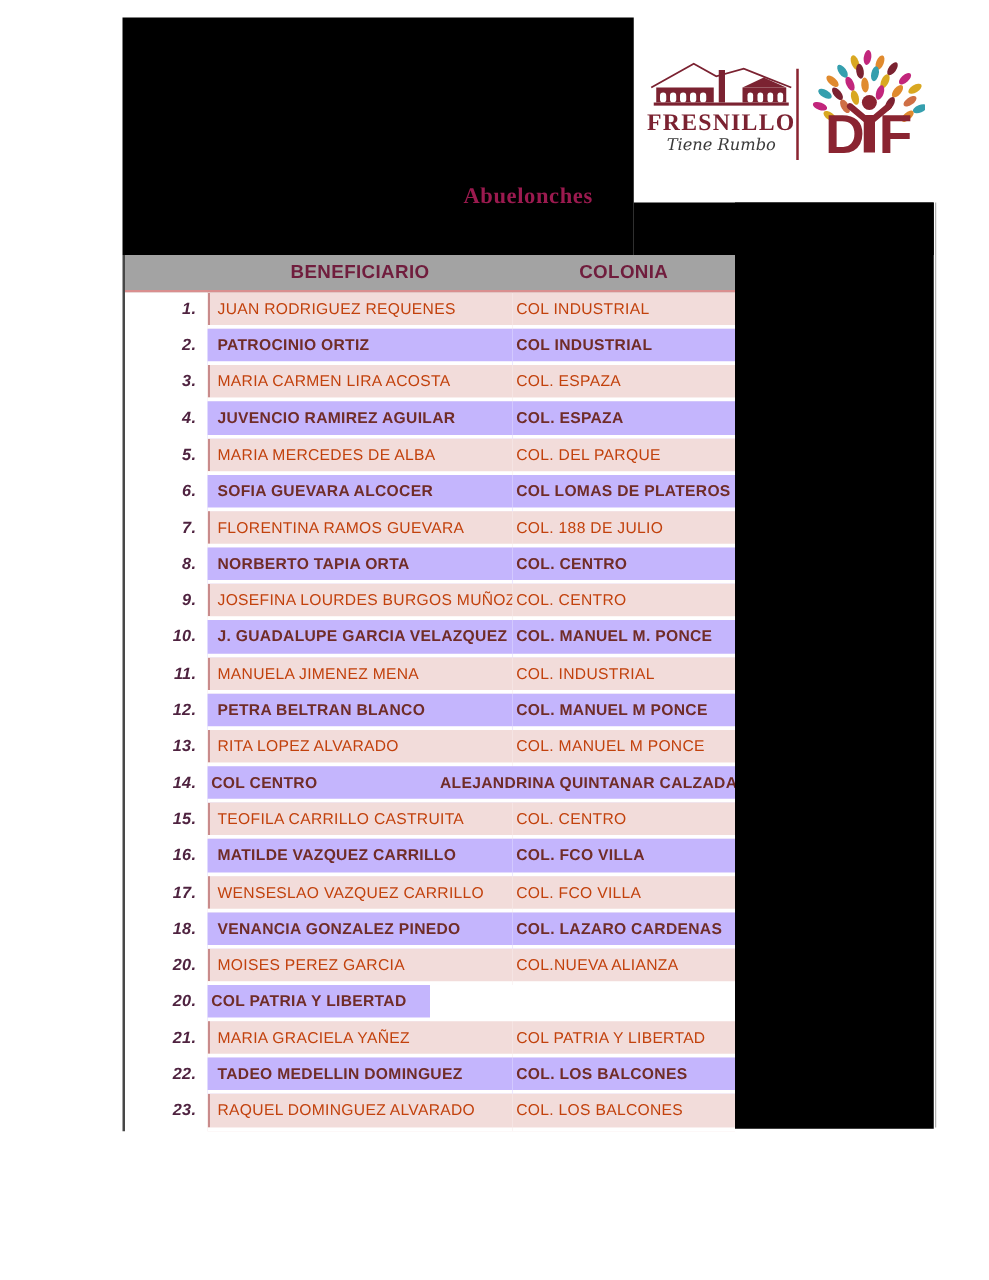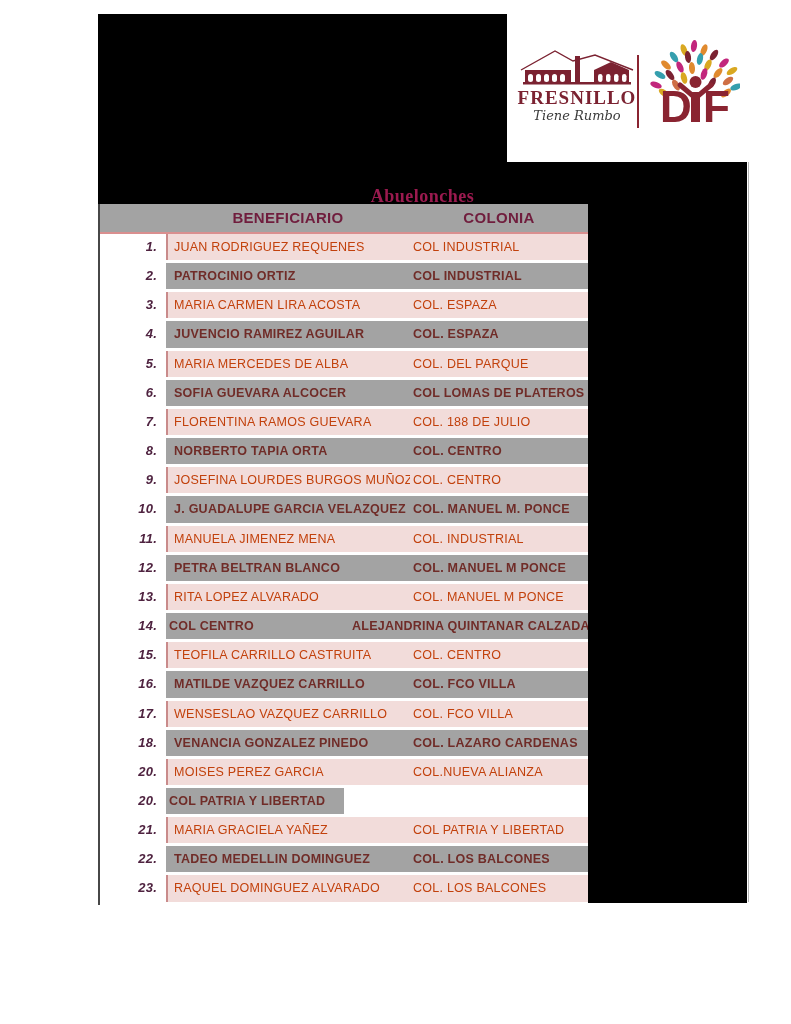--- a/index.html
+++ b/index.html
@@ -8,21 +8,21 @@
 
   
   .black-top  {position:absolute;left:98px; top:14px; width:409px;height:190px;background:#000;}
   .black-strip{position:absolute;left:507px;top:162px;width:240px;height:42px; background:#000;}
   .black-col  {position:absolute;left:588px;top:162px;width:159px;height:741px;background:#000;}
   .right-line {position:absolute;left:748px;top:162px;width:1px;  height:740px;background:#b3b3b3;}
 
   
   .doc-title{position:absolute;left:98px;top:146px;width:649px;text-align:center;z-index:3;
              font-family:"Liberation Serif",serif;font-weight:bold;font-size:18px;
-             letter-spacing:.5px;color:#9b1a4f;margin-top:40px;}
+             letter-spacing:.5px;color:#9b1a4f;}
 
   
   .fresnillo-logo{position:absolute;left:515px;top:46px;z-index:2;}
   .logo-divider{position:absolute;left:637px;top:55px;width:2px;height:73px;background:#8a2431;z-index:2;}
   .dif-logo{position:absolute;left:648px;top:40px;z-index:2;}
 
   
   .table{position:absolute;left:98px;top:204px;width:488px;border-left:2px solid #474747;z-index:2;}
   .thead{display:flex;height:28px;background:#a3a3a3;border-bottom:2px solid #d98f8f;}
   .th{font-weight:bold;font-size:15px;line-height:27px;color:#701d3d;text-align:center;letter-spacing:.3px;}
@@ -31,21 +31,21 @@
   .th-col{width:178px;}
   .row{display:flex;height:29.17px;}
   .cell{box-sizing:border-box;border-bottom:3px solid #fff;background-clip:padding-box;
         font-size:12.5px;line-height:26px;letter-spacing:.25px;white-space:nowrap;overflow:hidden;}
   .cell-num{width:66px;background:#fff;text-align:right;padding-right:9px;
             font-style:italic;font-weight:bold;font-size:13px;color:#4f2340;}
   .cell-name{width:244px;padding-left:8px;}
   .cell-col{width:178px;padding-left:3px;}
   .row.plain .cell-name,.row.plain .cell-col{background:#f2dcda;color:#c2410c;}
   .row.plain .cell-name{box-shadow:inset 2px 0 0 #c98b8b;}
-  .row.redacted .cell-name,.row.redacted .cell-col{background:#a3a3a3;color:#702c28;font-weight:bold;}
+  .row.redacted .cell-name,.row.redacted .cell-col{background:#c4b5fd;color:#702c28;font-weight:bold;}
 </style>
 </head>
 <body>
 
 <div class="page">
 
   <div class="black-top"></div>
   <div class="black-strip"></div>
   <div class="black-col"></div>
   <div class="right-line"></div>

